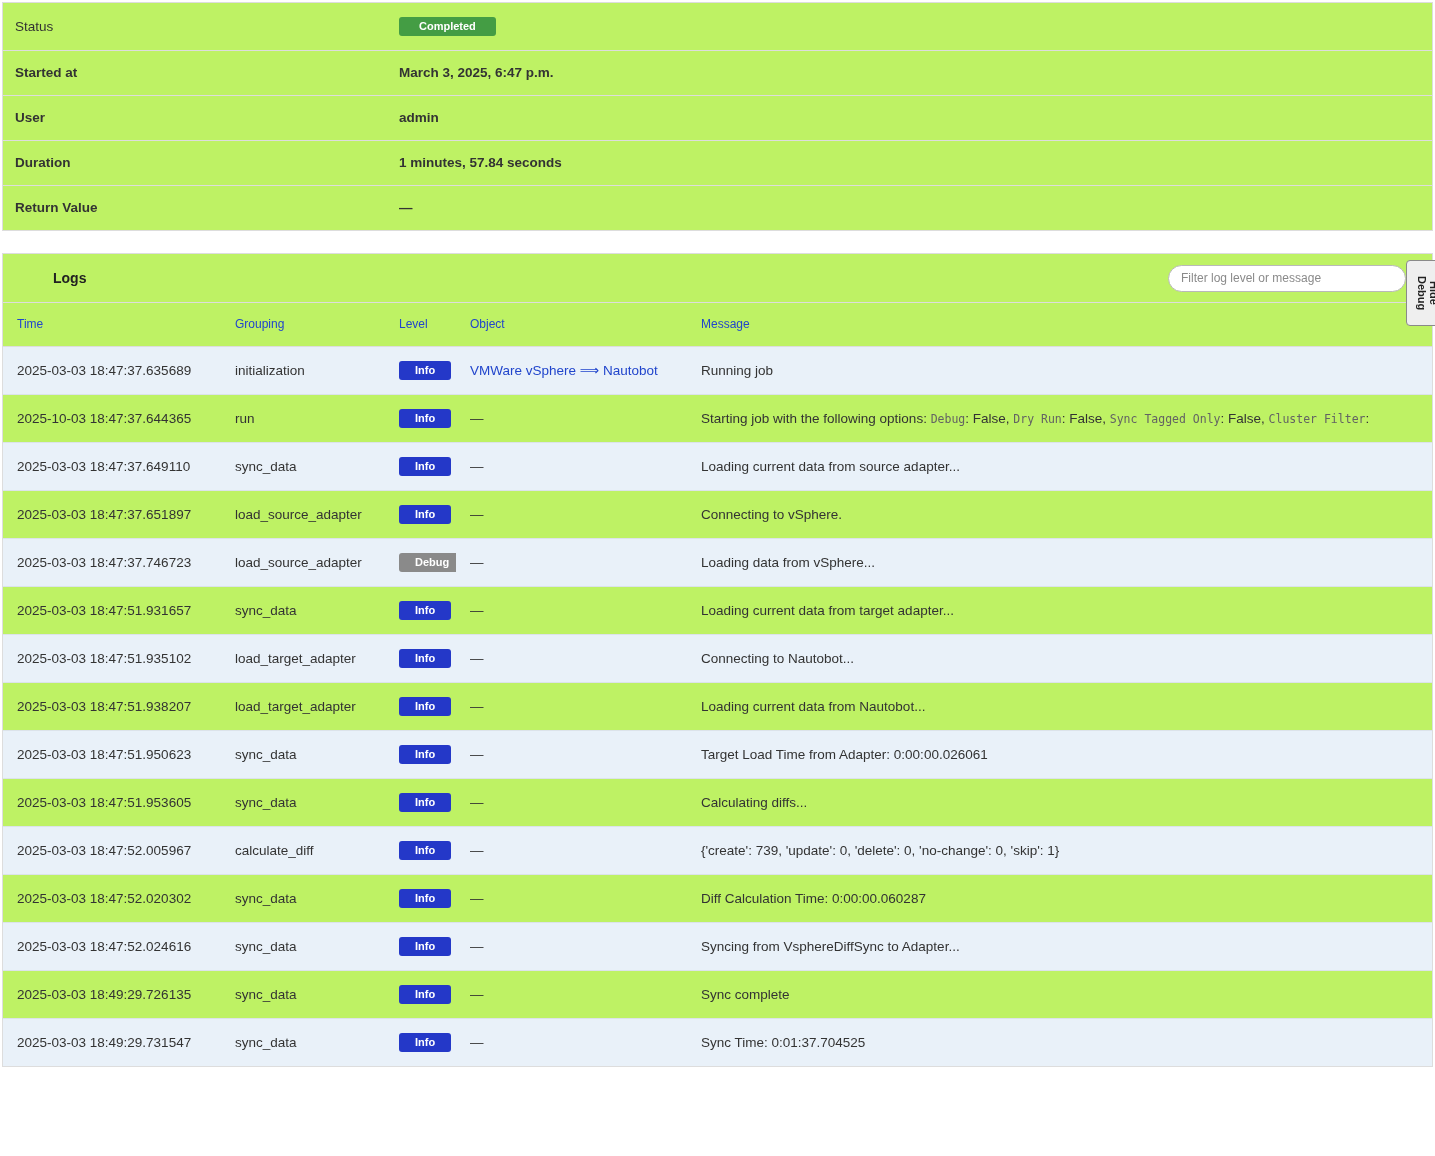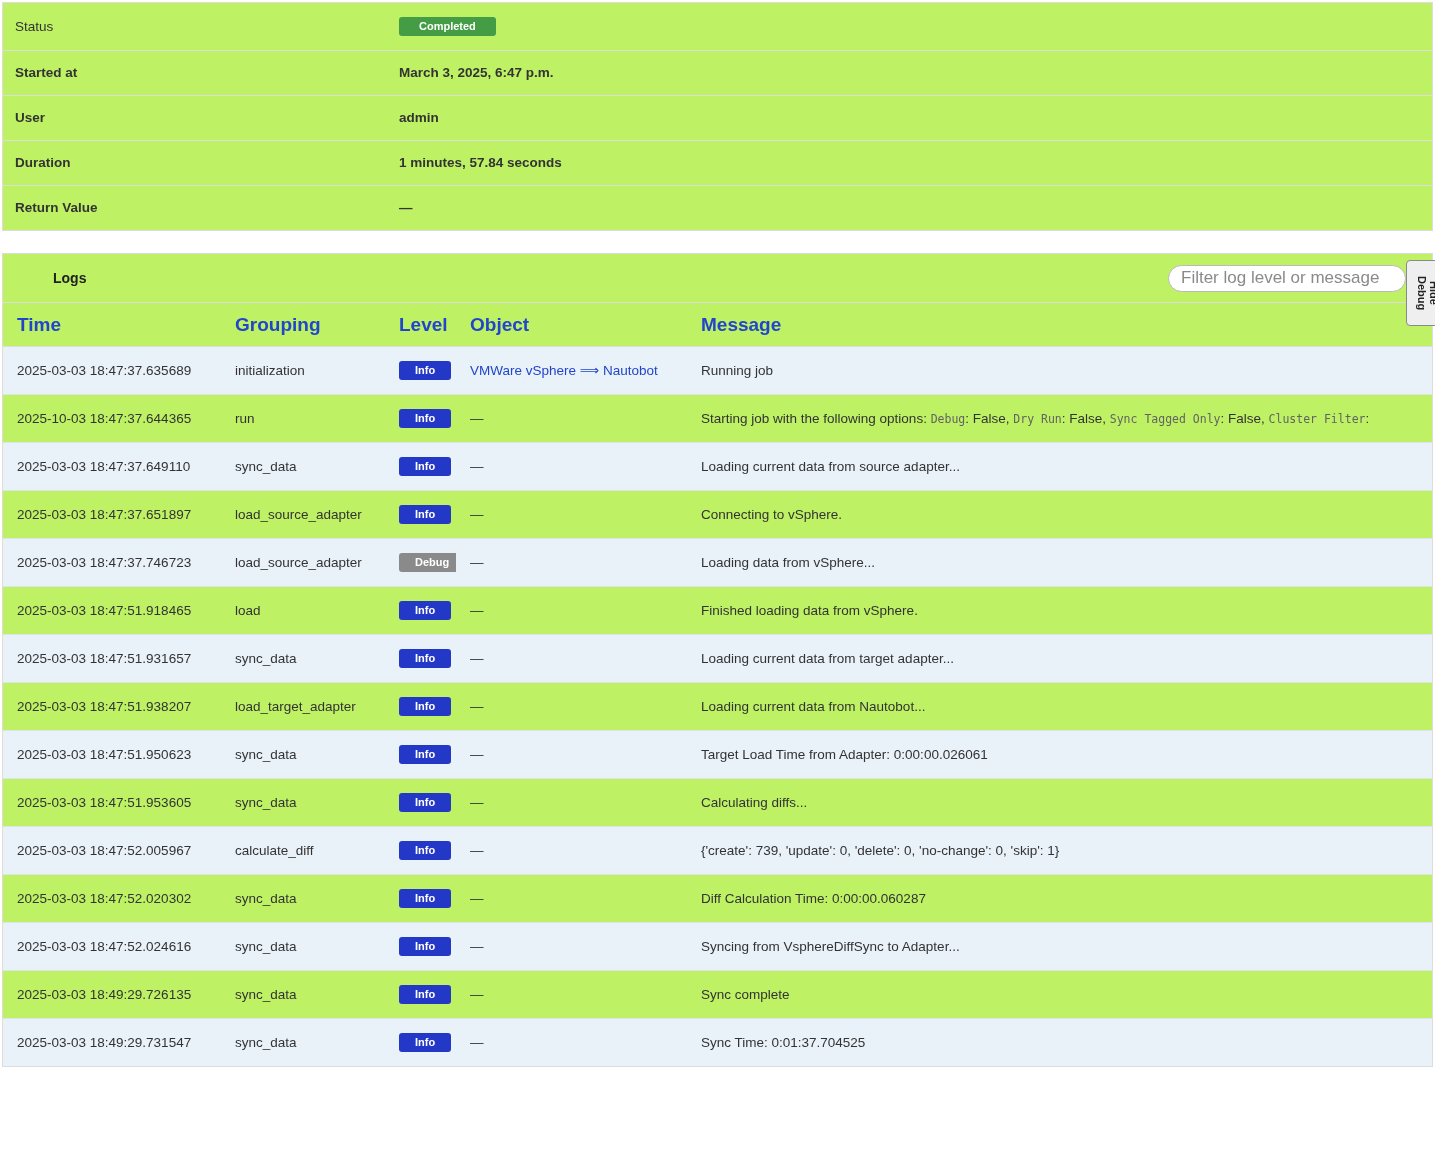--- a/index.html
+++ b/index.html
@@ -29,28 +29,28 @@
     font-size:11px; font-weight:bold; padding:4px 20px; border-radius:3px; line-height:1;
   }
 
   
   .logs-card { position:relative; }
   .panel-header { display:flex; align-items:center; justify-content:space-between; padding:10px 14px; height:48px; }
   .panel-title { font-weight:bold; font-size:14px; color:#222;padding-left:36px; }
   .filter-input {
     width:238px; height:27px; border:1px solid #b9b9b9; border-radius:14px;
     padding:0 12px; font-family:"Liberation Sans","DejaVu Sans",sans-serif;
-    font-size:17px; color:#555; margin-right:12px; outline:none; background:#fff;
+    font-size:12px; color:#555; margin-right:12px; outline:none; background:#fff;
   }
   .filter-input::placeholder { color:#8a8a8a; }
 
   .log-table { border-top:1px solid var(--border); }
   .log-table th {
-    text-align:left; font-weight:bold; color:var(--accent-blue);
-    padding:13px 8px 13px 14px; font-size:19px; line-height:17px;
+    text-align:left; font-weight:normal; color:var(--accent-blue);
+    padding:13px 8px 13px 14px; font-size:12px; line-height:17px;
     border-bottom:1px solid var(--border);
   }
   .log-table td { padding:14px 8px 14px 14px; line-height:17px; overflow:hidden; }
   .log-table tbody tr { border-top:1px solid var(--row-border); }
   .log-table tbody tr:first-child { border-top:none; }
   .log-table tbody tr:nth-child(odd) { background:var(--stripe); }
 
   .level-badge {
     display:inline-block; color:#fff; font-size:11px; font-weight:bold;
     padding:4px 16px; border-radius:3px; line-height:1; min-width:24px; text-align:center;
@@ -157,32 +157,32 @@
             <td>Connecting to vSphere.</td>
           </tr>
           <tr>
             <td>2025-03-03 18:47:37.746723</td>
             <td>load_source_adapter</td>
             <td><span class="level-badge" style="background: rgb(138, 138, 138);">Debug</span></td>
             <td>—</td>
             <td>Loading data from vSphere...</td>
           </tr>
           <tr>
-            <td>2025-03-03 18:47:51.918465</td>
-            <td>load</td>
-            <td><span class="level-badge" style="background: rgb(36, 56, 200);">Info</span></td>
-            <td>—</td>
-            <td>Finished loading data from vSphere.</td>
-          </tr>
-          <tr>
             <td>2025-03-03 18:47:51.931657</td>
             <td>sync_data</td>
             <td><span class="level-badge" style="background: rgb(36, 56, 200);">Info</span></td>
             <td>—</td>
             <td>Loading current data from target adapter...</td>
+          </tr>
+          <tr>
+            <td>2025-03-03 18:47:51.935102</td>
+            <td>load_target_adapter</td>
+            <td><span class="level-badge" style="background: rgb(36, 56, 200);">Info</span></td>
+            <td>—</td>
+            <td>Connecting to Nautobot...</td>
           </tr>
           <tr>
             <td>2025-03-03 18:47:51.938207</td>
             <td>load_target_adapter</td>
             <td><span class="level-badge" style="background: rgb(36, 56, 200);">Info</span></td>
             <td>—</td>
             <td>Loading current data from Nautobot...</td>
           </tr>
           <tr>
             <td>2025-03-03 18:47:51.950623</td>

